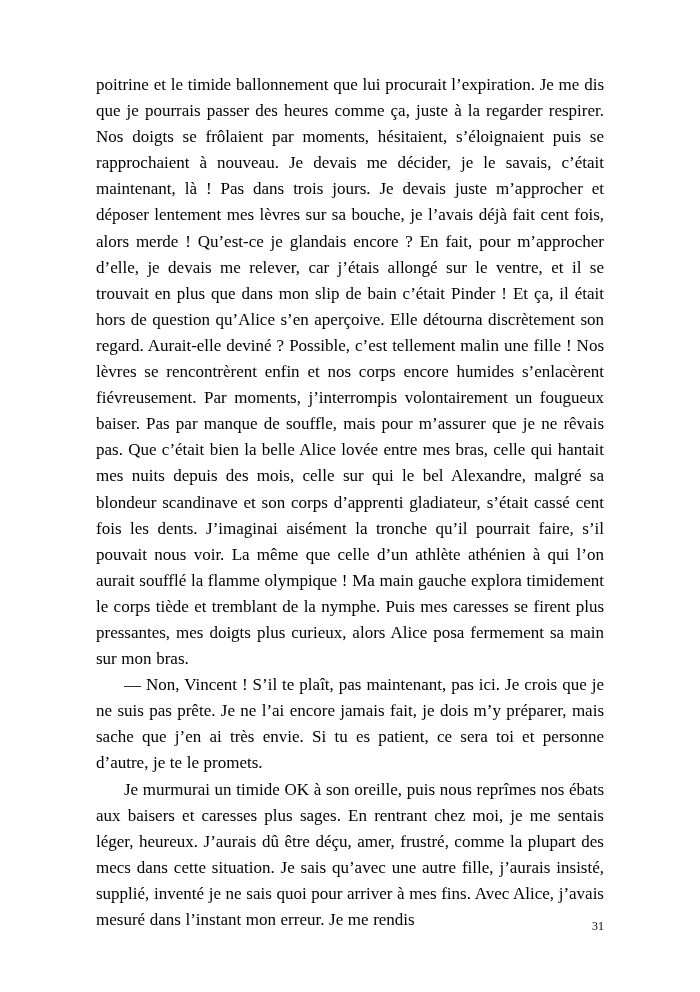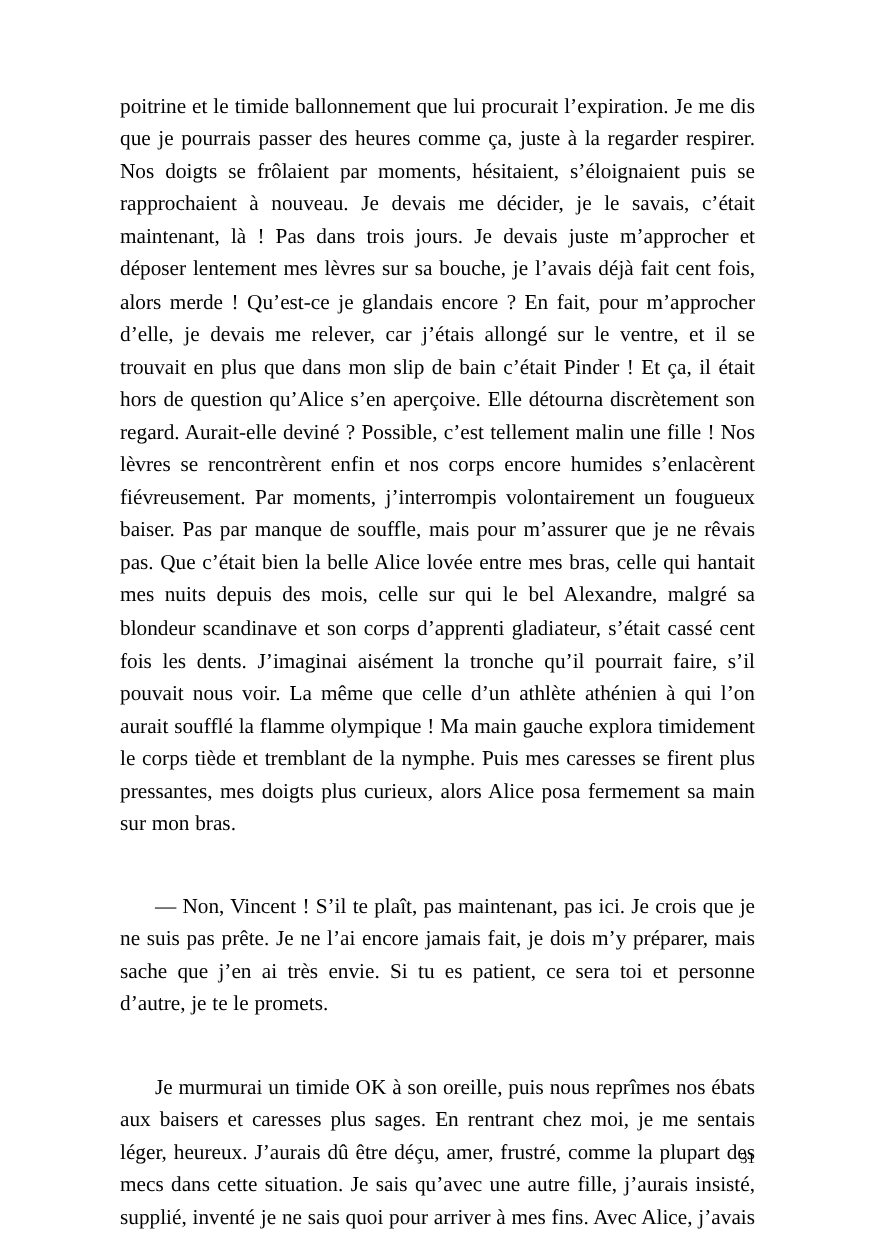--- a/index.html
+++ b/index.html
@@ -33,21 +33,20 @@
     font-size: 17px;
     line-height: 26.1px;
     text-align: justify;
     text-justify: inter-word;
     hyphens: none;
     -webkit-hyphens: none;
     word-spacing: 0.02em;
   }
   p.para.indent {
     text-indent: 28px;
-    margin-top: 40px;
   }
   p.para.noindent {
     text-indent: 0;
   }
   .page-number {
     position: absolute;
     left: 96px;
     width: 508px;
     top: 915px;
     text-align: right;

